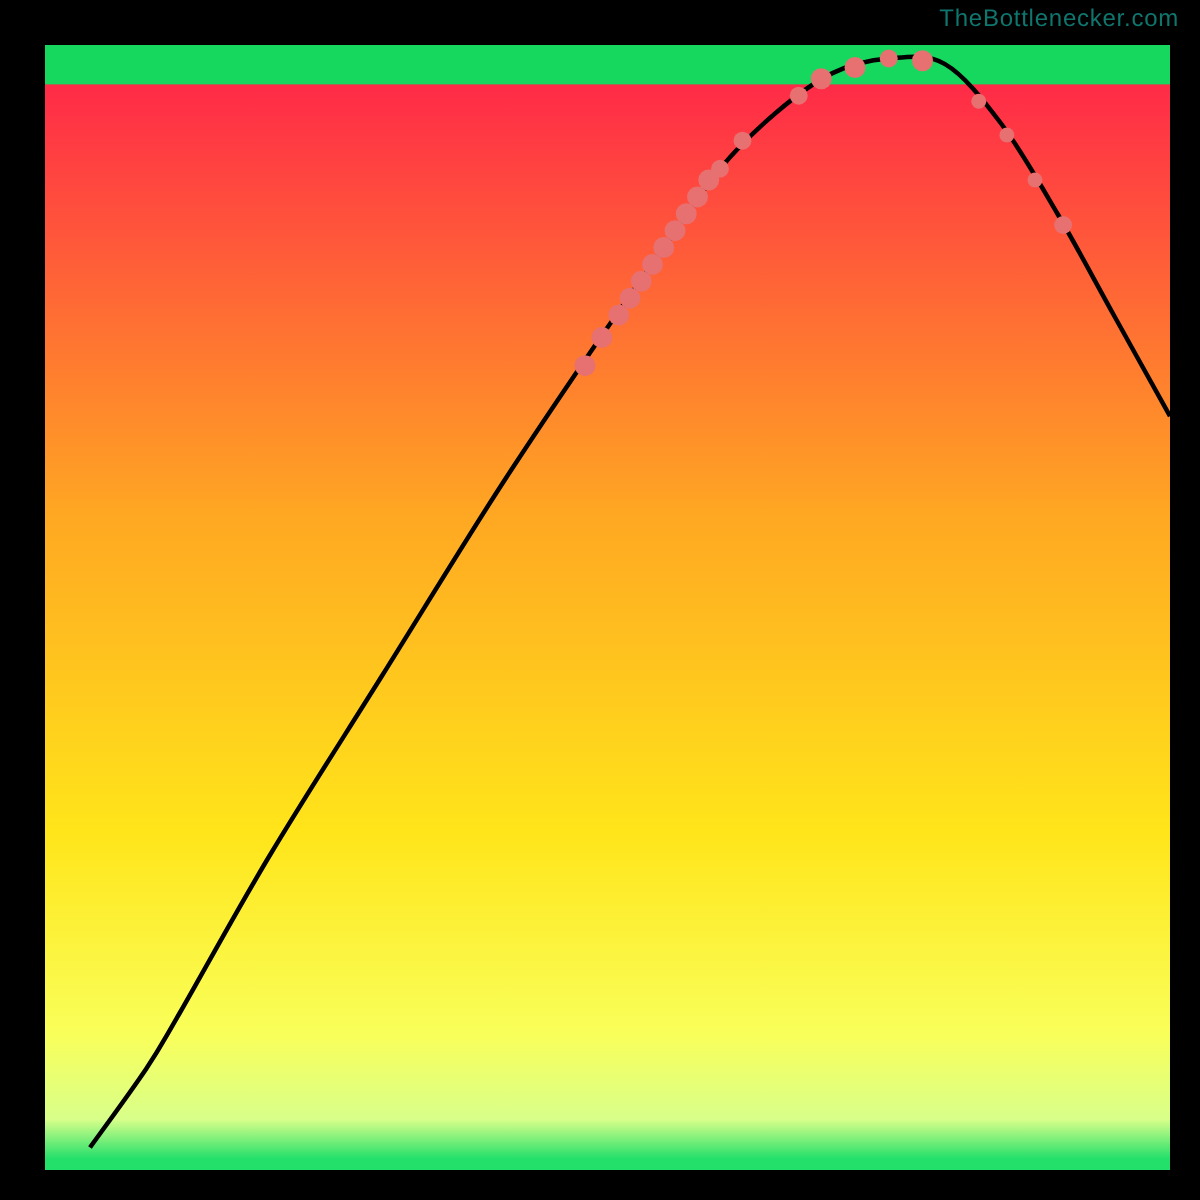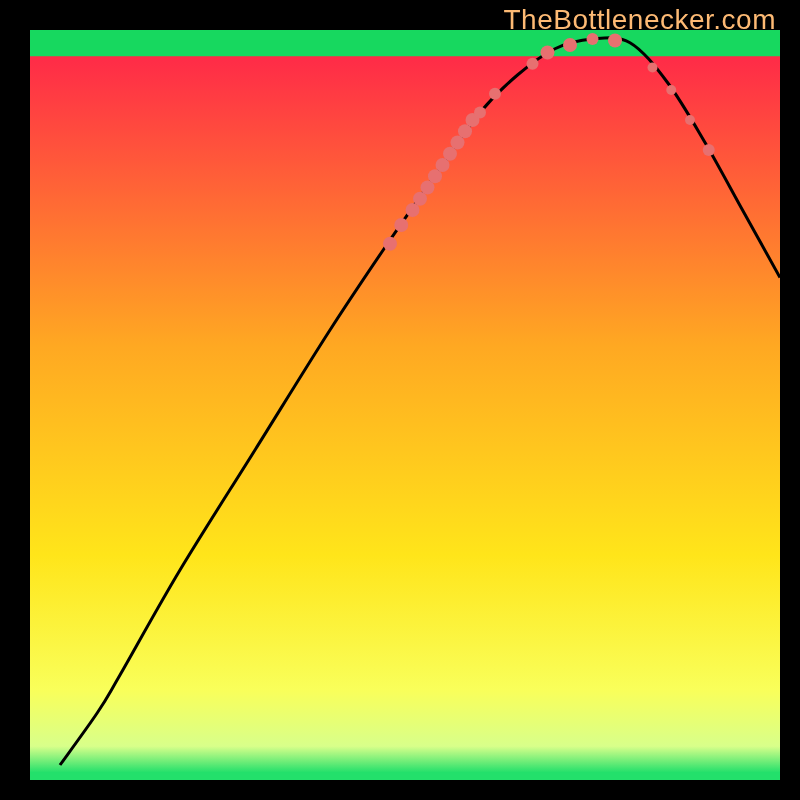--- a/index.html
+++ b/index.html
@@ -12,23 +12,23 @@
     font-family: Arial, Helvetica, sans-serif;
   }
   .wrap {
     position: relative;
     width: 800px;
     height: 800px;
   }
   .attr {
     position: absolute;
     top: 4px;
-    right: 24px;
-    color: #fdba74;
-    font-size: 28px;
+    right: 14px;
+    color: #0f766e;
+    font-size: 16px;
     letter-spacing: 0.5px;
     z-index: 3;
   }
   svg {
     position: absolute;
     top: 0;
     left: 0;
   }
 </style>
 </head>

